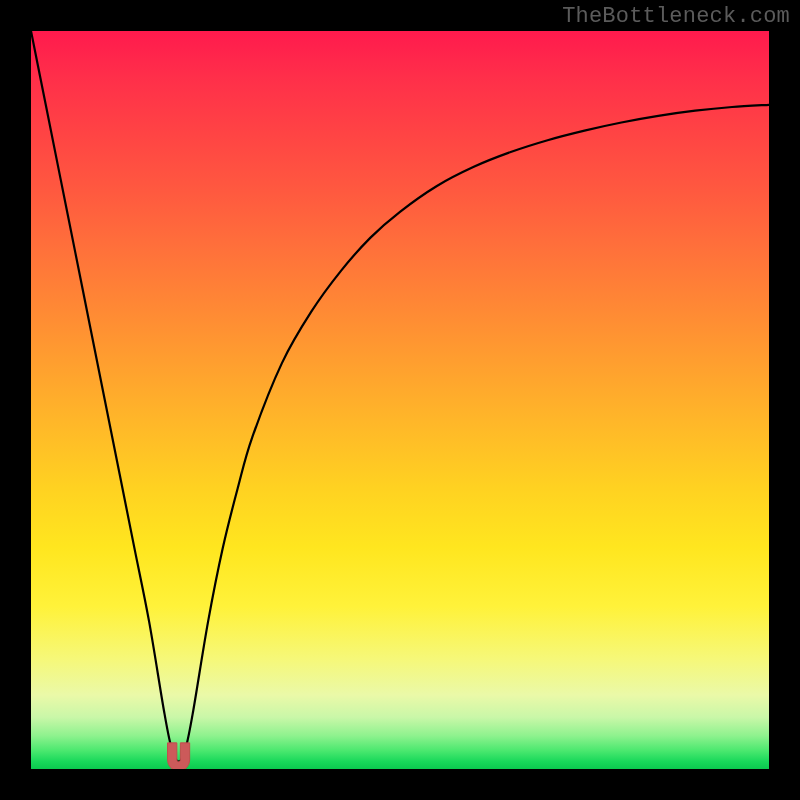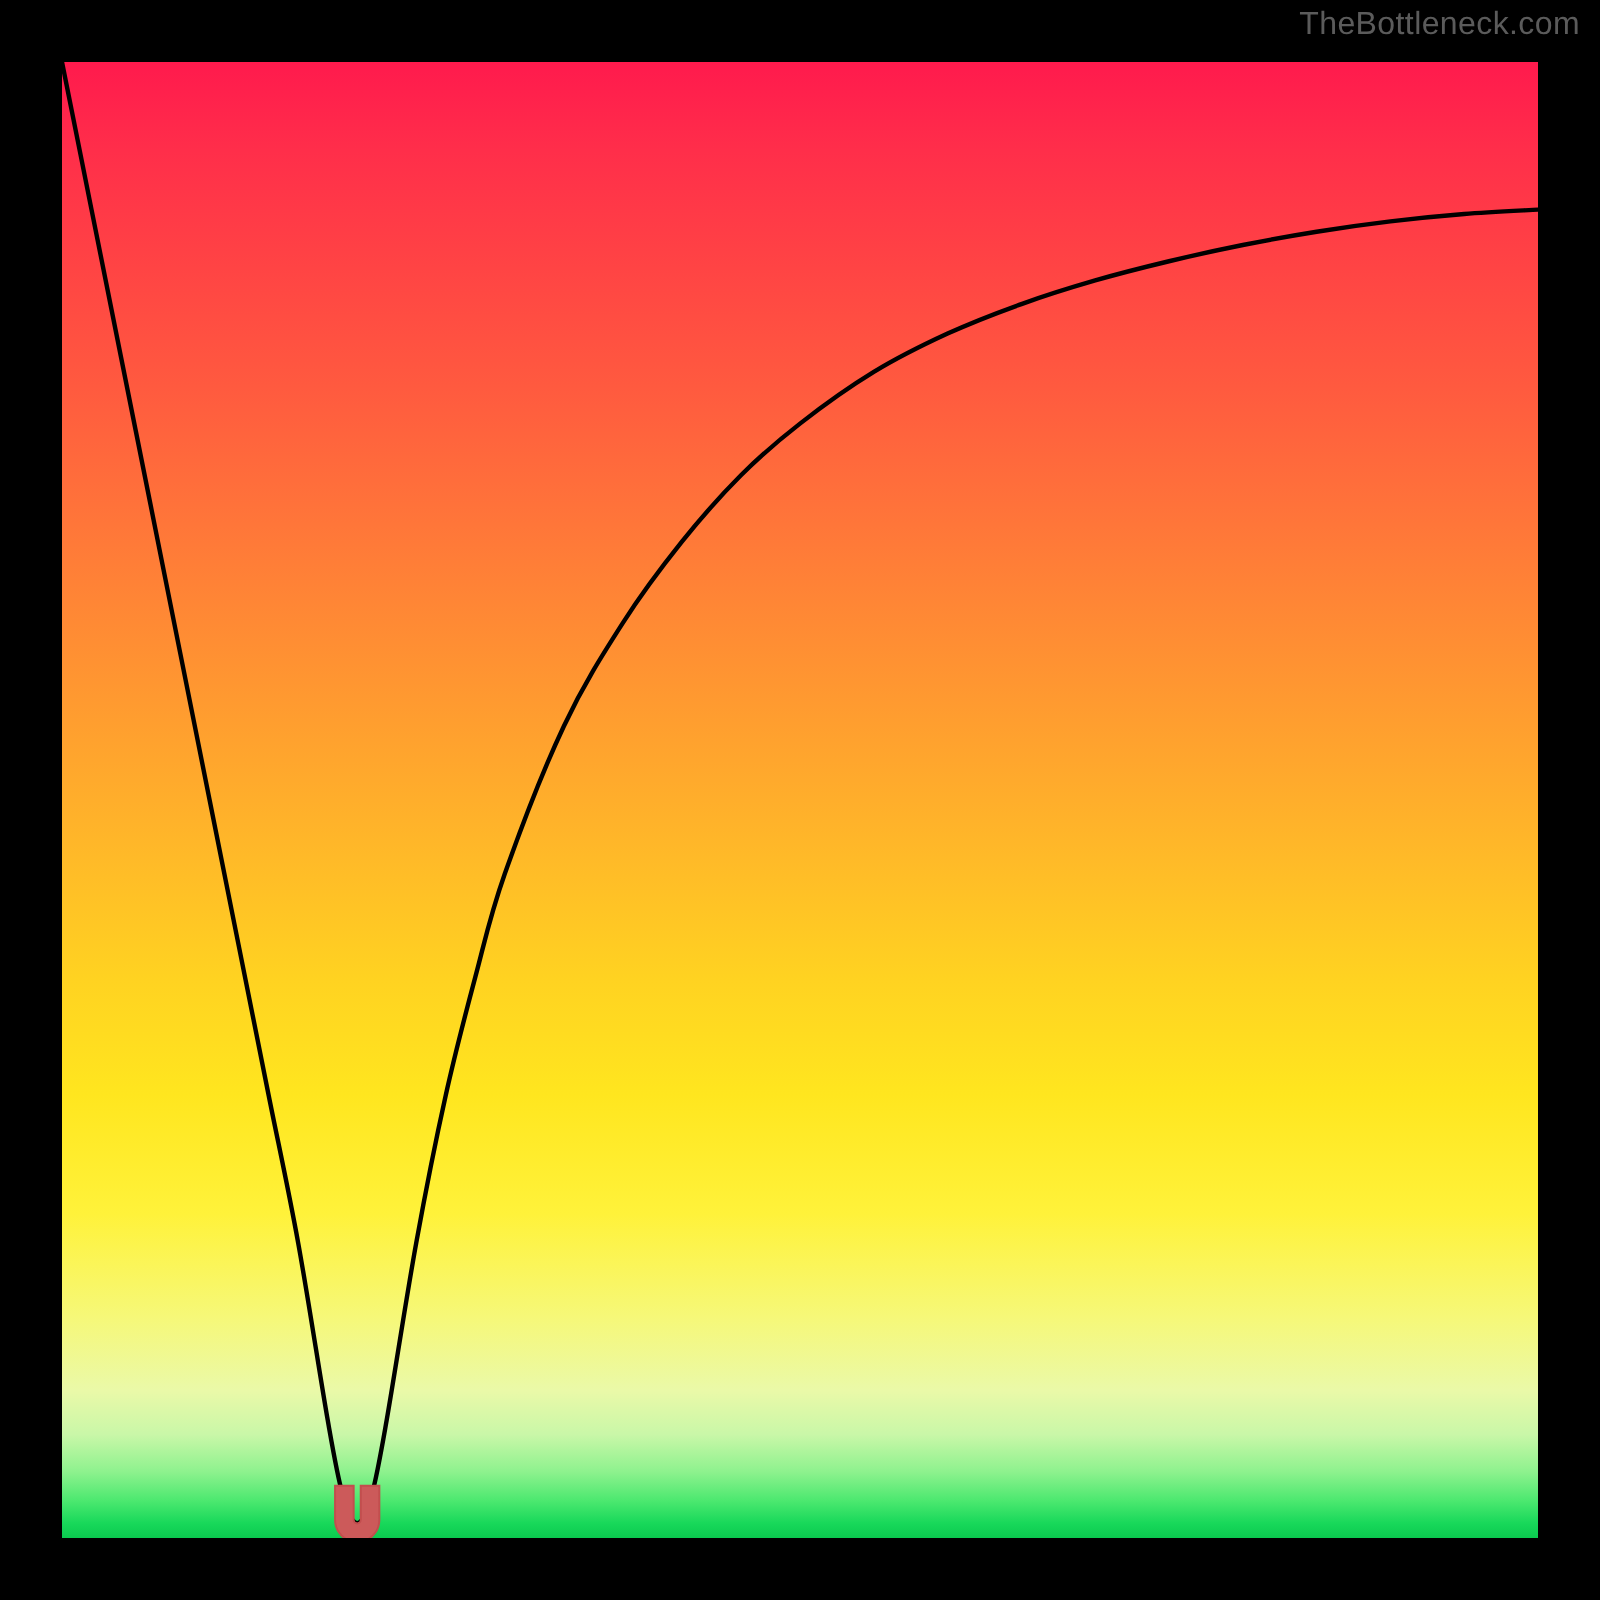--- a/index.html
+++ b/index.html
@@ -59,24 +59,25 @@
     left: 0;
     top: 0;
     width: 738px;
     height: 738px;
   }
   .watermark {
     position: absolute;
     top: 4px;
     right: 10px;
     color: #5b5b5b;
-    font-size: 16px;
+    font-size: 22px;
     font-weight: 500;
     letter-spacing: 0.2px;
     user-select: none;
+    font-family: Liberation Mono, monospace;
   }
 </style>
 </head>
 <body>
 
 <div class="frame">
   <div class="plot">
     <div class="gradient"></div>
     <svg class="curve-svg" viewBox="0 0 738 738" preserveAspectRatio="none">
       <path id="curve-path" fill="none" stroke="#000" stroke-width="2.2" stroke-linecap="round" stroke-linejoin="round" d="M 0.00 0.00 C 2.46 12.30, 9.84 49.20, 14.76 73.80 C 19.68 98.40, 24.60 123.00, 29.52 147.60 C 34.44 172.20, 39.36 196.80, 44.28 221.40 C 49.20 246.00, 54.12 270.60, 59.04 295.20 C 63.96 319.80, 68.88 344.40, 73.80 369.00 C 78.72 393.60, 83.64 418.20, 88.56 442.80 C 93.48 467.40, 98.40 492.00, 103.32 516.60 C 108.24 541.20, 113.16 563.34, 118.08 590.40 C 123.00 617.46, 129.15 658.05, 132.84 678.96 C 136.53 699.87, 137.76 707.25, 140.22 715.86 C 142.68 724.47, 145.14 730.62, 147.60 730.62 C 150.06 730.62, 152.52 724.47, 154.98 715.86 C 157.44 707.25, 158.67 699.87, 162.36 678.96 C 166.05 658.05, 172.20 617.46, 177.12 590.40 C 182.04 563.34, 186.96 538.74, 191.88 516.60 C 196.80 494.46, 201.72 476.01, 206.64 457.56 C 211.56 439.11, 214.02 426.81, 221.40 405.90 C 228.78 384.99, 241.08 353.01, 250.92 332.10 C 260.76 311.19, 270.60 295.81, 280.44 280.44 C 290.28 265.06, 300.12 252.15, 309.96 239.85 C 319.80 227.55, 329.64 216.48, 339.48 206.64 C 349.32 196.80, 357.93 189.42, 369.00 180.81 C 380.07 172.20, 393.60 162.48, 405.90 154.98 C 418.20 147.48, 430.50 141.45, 442.80 135.79 C 455.10 130.13, 467.40 125.46, 479.70 121.03 C 492.00 116.60, 504.30 112.79, 516.60 109.22 C 528.90 105.66, 541.20 102.58, 553.50 99.63 C 565.80 96.68, 578.10 93.97, 590.40 91.51 C 602.70 89.05, 615.00 86.84, 627.30 84.87 C 639.60 82.90, 651.90 81.18, 664.20 79.70 C 676.50 78.23, 688.80 77.00, 701.10 76.01 C 713.40 75.03, 731.85 74.17, 738.00 73.80"></path>

